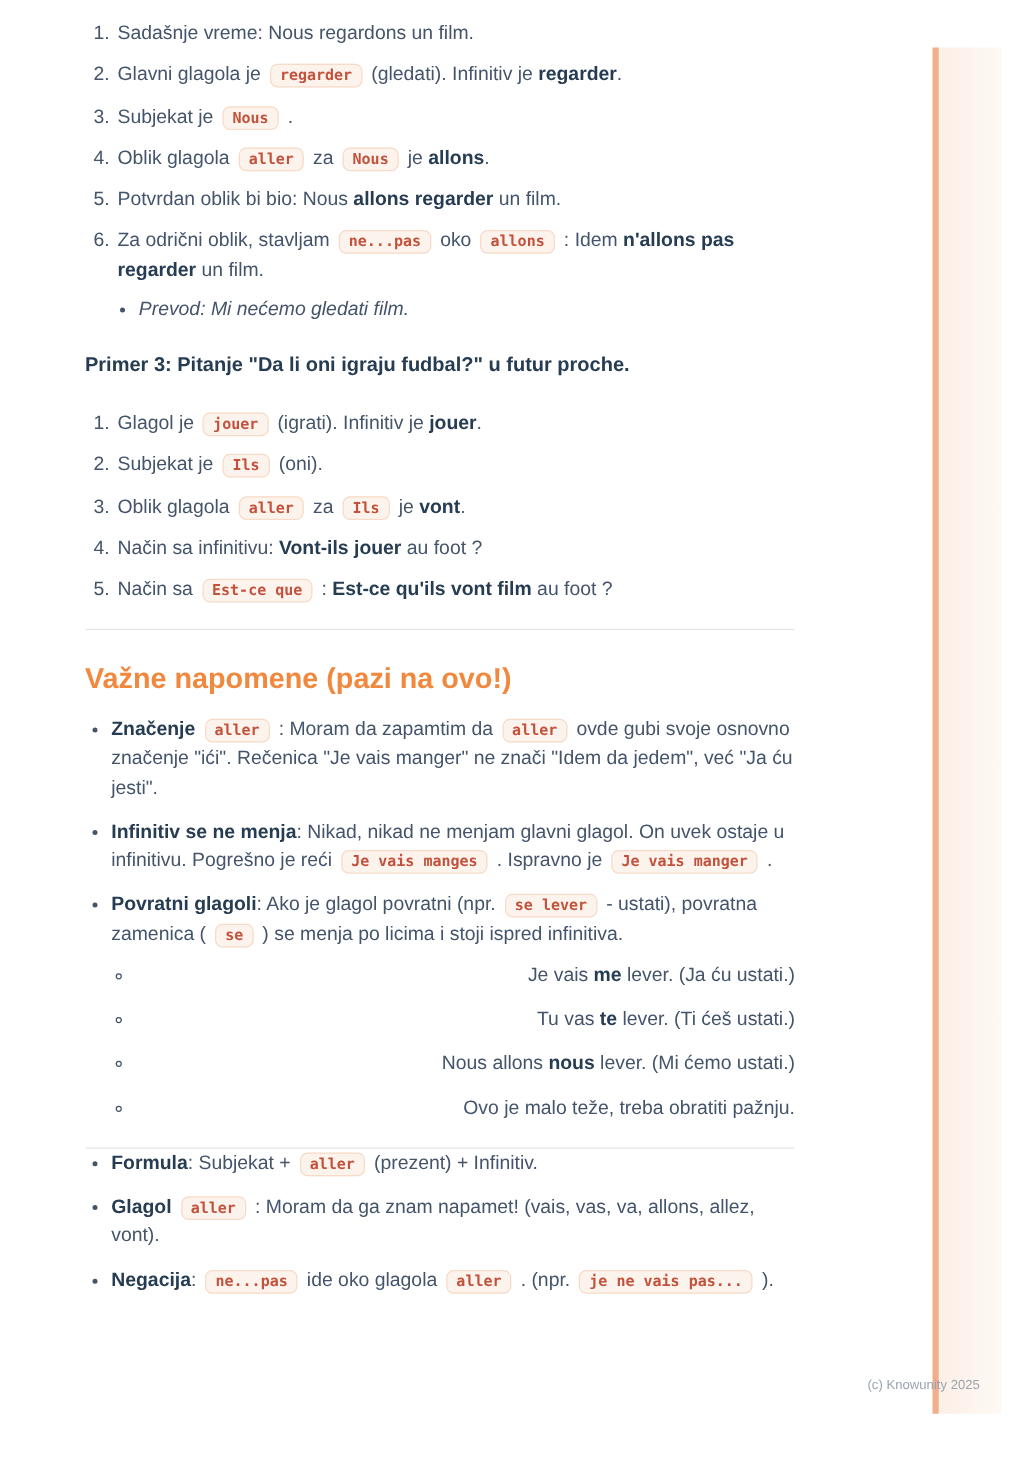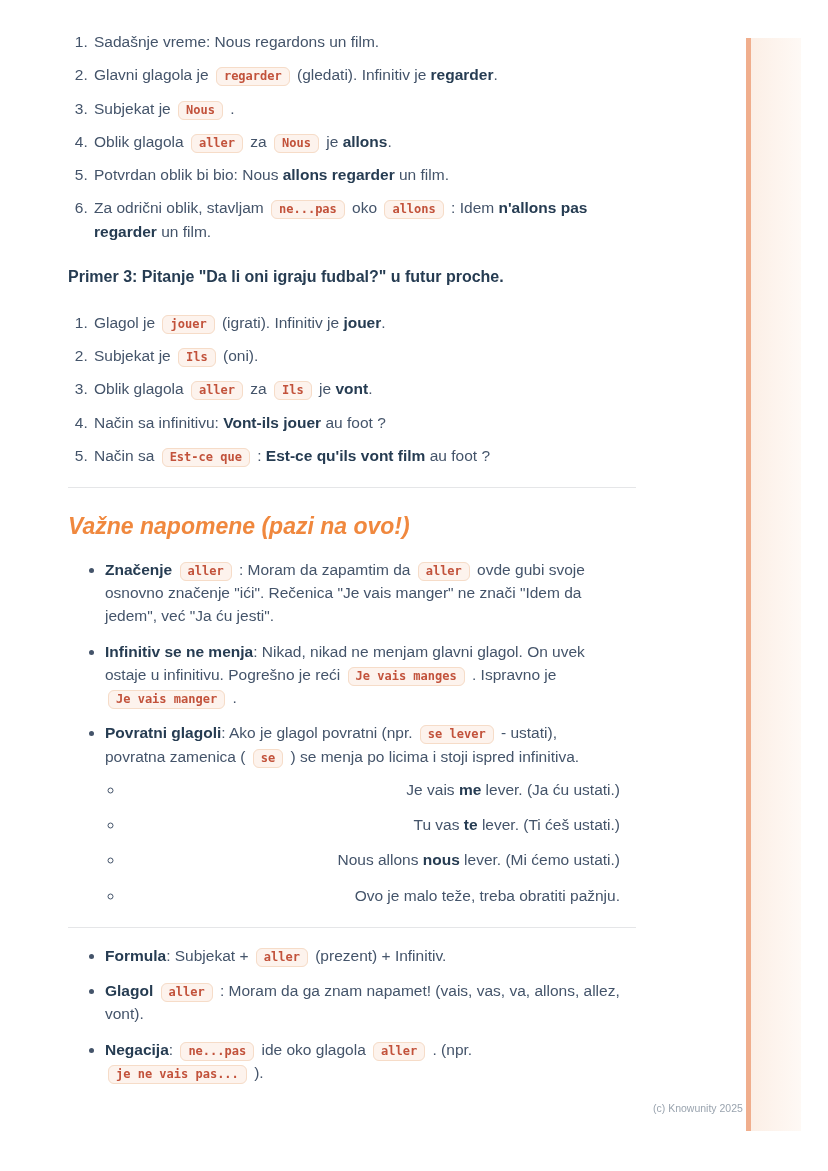--- a/index.html
+++ b/index.html
@@ -15,25 +15,25 @@
     --copyright-text:#9aa4af;
   }
   html,body{margin:0;padding:0;}
   body{
     width:828px;height:1171px;position:relative;overflow:hidden;
     background:#ffffff;
     font-family:"Liberation Sans", sans-serif;
     font-size:15.5px;line-height:1.5;color:var(--body-text);
   }
   .content{
-    position:absolute;left:68px;top:30px;width:568px;
+    position:absolute;left:68px;top:15px;width:568px;
   }
   ol.num-list{margin:0;padding-left:24px;}
   ol.num-list>li{margin-bottom:10px;padding-left:2px;}
-  ul.main-list{margin:16px;padding-left:21px;list-style:disc;}
+  ul.main-list{margin:0;padding-left:21px;list-style:disc;}
   ul.main-list>li{margin-bottom:12px;}
   ul.prevod-list{margin:8px 0 0 0;padding-left:17px;list-style:disc;}
   ul.prevod-list>li{margin-bottom:0;}
   ul.circle-list{margin:10px 0 0 0;padding-left:19px;list-style:circle;text-align:right;}
   ul.circle-list>li{margin-bottom:12px;}
   li::marker{color:var(--body-text);}
   b{color:var(--strong-text);font-weight:700;}
   em{font-style:italic;color:var(--body-text);}
   code.chip{
     font-family:"DejaVu Sans Mono", monospace;
@@ -44,54 +44,55 @@
     border-radius:6px;
     padding:1px 7px 2px;
     margin:0 3px;
     white-space:nowrap;
   }
   h2.section-h{
     color:var(--accent);
     font-size:23px;font-weight:700;
     margin:24px 0 14px;
     line-height:1.3;
-    font-style:italic;
   }
   p.subheading{
     font-weight:700;color:var(--strong-text);
     font-size:16px;margin:22px 0 22px;
   }
   hr.rule{
     border:none;border-top:1px solid var(--divider);
     margin:20px 0 0;
   }
   .stripe{
     position:absolute;left:746px;top:38px;
     width:50px;height:1093px;
     background:linear-gradient(to right,var(--stripe-bg),#fef9f5);
     border-left:5px solid var(--stripe-line);
     z-index:1;
   }
   .copyright{
-    position:absolute;left:653px;top:1101px;
+    position:absolute;left:694px;top:1101px;
     font-size:10.5px;color:var(--copyright-text);
     z-index:2;white-space:nowrap;
   }
 </style>
 </head>
 <body>
 
 <div class="content">
     <ol class="num-list" start="1">
       <li><span>Sadašnje vreme: Nous regardons un film.</span></li>
       <li><span>Glavni glagola je </span><code class="chip">regarder</code><span> (gledati). Infinitiv je </span><b>regarder</b><span>.</span></li>
       <li><span>Subjekat je </span><code class="chip">Nous</code><span> .</span></li>
       <li><span>Oblik glagola </span><code class="chip">aller</code><span> za </span><code class="chip">Nous</code><span> je </span><b>allons</b><span>.</span></li>
       <li><span>Potvrdan oblik bi bio: Nous </span><b>allons regarder</b><span> un film.</span></li>
-      <li><span>Za odrični oblik, stavljam </span><code class="chip">ne...pas</code><span> oko </span><code class="chip">allons</code><span> : Idem </span><b>n'allons pas regarder</b><span> un film.</span></li>
+      <li><span>Za odrični oblik, stavljam </span><code class="chip">ne...pas</code><span> oko </span><code class="chip">allons</code><span> : Idem </span><b>n'allons pas regarder</b><span> un film.</span><ul class="prevod-list">
+          <li><em>Prevod: Mi nećemo gledati film.</em></li>
+        </ul></li>
     </ol>
     <p class="subheading">Primer 3: Pitanje "Da li oni igraju fudbal?" u futur proche.</p>
     <ol class="num-list" start="1">
       <li><span>Glagol je </span><code class="chip">jouer</code><span> (igrati). Infinitiv je </span><b>jouer</b><span>.</span></li>
       <li><span>Subjekat je </span><code class="chip">Ils</code><span> (oni).</span></li>
       <li><span>Oblik glagola </span><code class="chip">aller</code><span> za </span><code class="chip">Ils</code><span> je </span><b>vont</b><span>.</span></li>
       <li><span>Način sa infinitivu: </span><b>Vont-ils jouer</b><span> au foot ?</span></li>
       <li><span>Način sa </span><code class="chip">Est-ce que</code><span> : </span><b>Est-ce qu'ils vont film</b><span> au foot ?</span></li>
     </ol>
     <hr class="rule">

